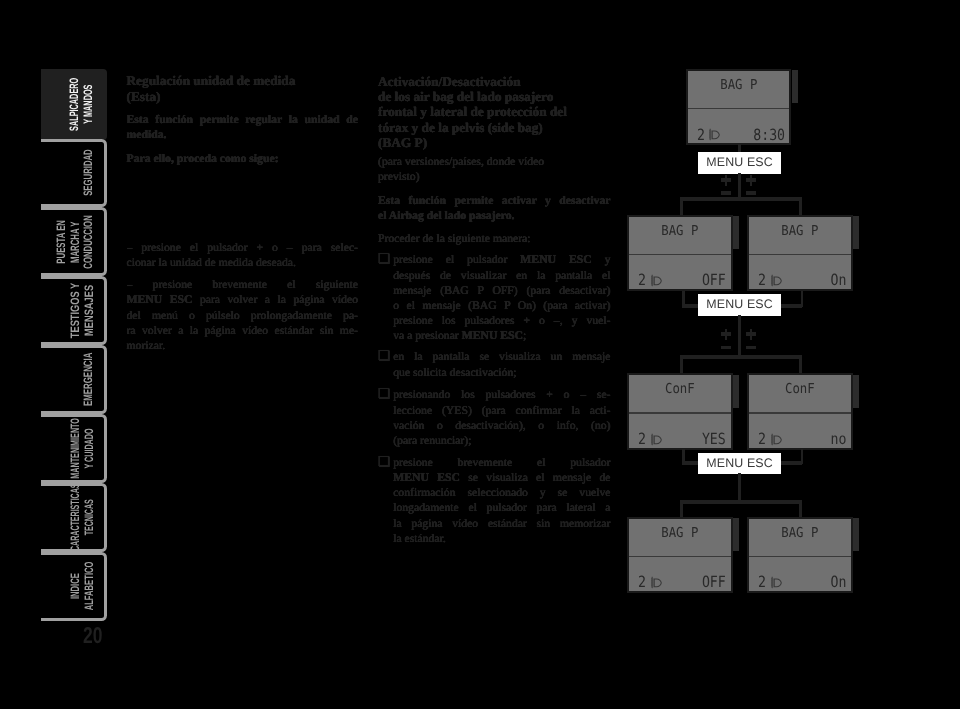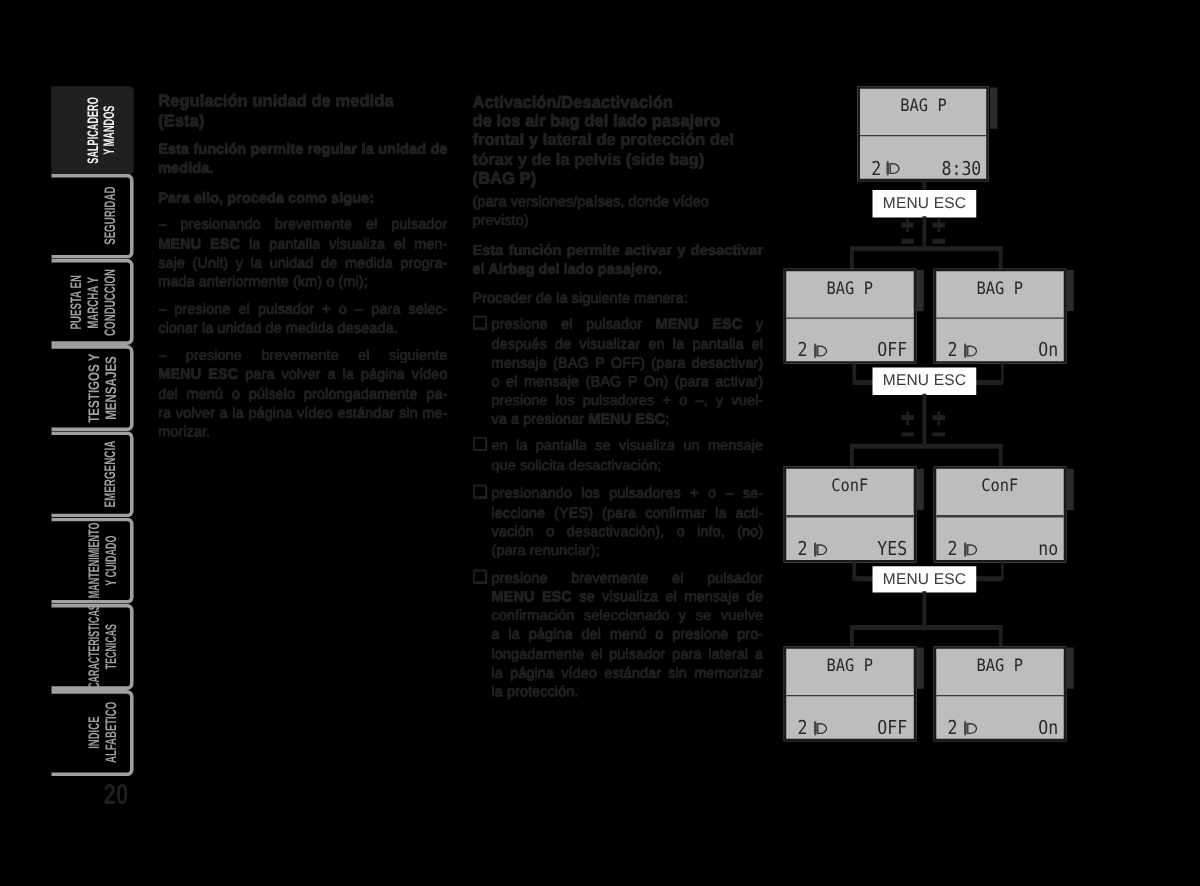--- a/index.html
+++ b/index.html
@@ -19,37 +19,37 @@
       display:flex;align-items:center;justify-content:flex-end;
       padding-right:8.0px;box-sizing:border-box;}
   .vtext{writing-mode:vertical-rl;font-family:"Liberation Sans",sans-serif;
       font-size:12.2px;white-space:pre;font-weight:bold;line-height:13.55px;
       text-align:center;letter-spacing:0;}
   .tab-active .vwrap{padding-right:11.6px;}
   .tab-active .vtext{color:#f4f4f4;}
   .tab .vtext{color:#9da0a3;}
 
   
-  .col{position:absolute;color:#231f20;font-family:Liberation Sans, sans-serif;
+  .col{position:absolute;color:#231f20;font-family:Liberation Serif, serif;
        font-size:11.7px;
        text-shadow:0 0 .75px #231f20, .3px 0 .45px #231f20, -.3px 0 .45px #231f20,
                    0 .25px .45px #231f20, 0 -.25px .45px #231f20;}
   .hd{font-size:13.3px;}
   .blk{position:absolute;left:0;width:100%;}
   .ln{height:15.2px;line-height:15.2px;white-space:nowrap;}
   .ln.j{white-space:normal;text-align:justify;text-align-last:justify;
         overflow:hidden;}
   .ln.b{font-weight:bold;}
   .ind{padding-left:15.2px;}
   .sqm{display:inline-block;width:15.2px;margin-left:-15.2px;font-size:13.6px;
        line-height:0;vertical-align:baseline;}
   .col b{font-weight:bold;}
 
   
-  .lcd{position:absolute;width:105.6px;height:76.5px;background:#c4b5fd;
+  .lcd{position:absolute;width:105.6px;height:76.5px;background:#d946ef;
        border:2px solid #1c1a1a;box-sizing:border-box;}
   .lcdsh{position:absolute;width:6.4px;height:33px;background:#2e2b2b;}
   .dvd{position:absolute;left:0;right:0;top:37px;height:1.6px;background:#3c3838;}
   .t1{position:absolute;left:0;right:0;top:8.2px;text-align:center;color:#2b2828;
        font-family:"DejaVu Sans Mono",monospace;font-size:13.7px;line-height:13.7px;
        letter-spacing:0;transform:scaleX(0.9);}
   .tl{position:absolute;left:9px;top:56.8px;color:#2b2828;transform-origin:0 50%;
       font-family:"DejaVu Sans Mono",monospace;font-size:15.4px;line-height:15.4px;
       transform:scaleX(0.86);}
   .tr{position:absolute;right:4.6px;top:56.8px;color:#2b2828;transform-origin:100% 50%;
@@ -129,26 +129,20 @@
         <div class="ln b hd ">Regulación unidad de medida</div>
         <div class="ln b hd ">(Esta)</div>
       </div>
       <div class="blk" style="top:112.15px">
         <div class="ln b j ">Esta función permite regular la unidad de</div>
         <div class="ln b ">medida.</div>
       </div>
       <div class="blk" style="top:150.55px">
         <div class="ln b ">Para ello, proceda como sigue:</div>
       </div>
-      <div class="blk" style="top:172.35px">
-        <div class="ln j ">– presionando brevemente el pulsador</div>
-        <div class="ln j "><b>MENU ESC</b> la pantalla visualiza el men-</div>
-        <div class="ln j ">saje (Unit) y la unidad de medida progra-</div>
-        <div class="ln ">mada anteriormente (km) o (mi);</div>
-      </div>
       <div class="blk" style="top:239.65px">
         <div class="ln j ">– presione el pulsador + o – para selec-</div>
         <div class="ln ">cionar la unidad de medida deseada.</div>
       </div>
       <div class="blk" style="top:277.15px">
         <div class="ln j ">– presione brevemente el siguiente</div>
         <div class="ln j "><b>MENU ESC</b> para volver a la página vídeo</div>
         <div class="ln j ">del menú o púlselo prolongadamente pa-</div>
         <div class="ln j ">ra volver a la página vídeo estándar sin me-</div>
         <div class="ln ">morizar.</div>
@@ -189,24 +183,23 @@
       <div class="blk" style="top:387.35px">
         <div class="ln j ind"><span class="sqm">❑</span>presionando los pulsadores + o – se-</div>
         <div class="ln j ind">leccione (YES) (para confirmar la acti-</div>
         <div class="ln j ind">vación o desactivación), o info, (no)</div>
         <div class="ln ind">(para renunciar);</div>
       </div>
       <div class="blk" style="top:454.75px">
         <div class="ln j ind"><span class="sqm">❑</span>presione brevemente el pulsador</div>
         <div class="ln j ind"><b>MENU ESC</b> se visualiza el mensaje de</div>
         <div class="ln j ind">confirmación seleccionado y se vuelve</div>
-        <div class="ln j ind">a la página del menú o presione pro-</div>
         <div class="ln j ind">longadamente el pulsador para lateral a</div>
         <div class="ln j ind">la página vídeo estándar sin memorizar</div>
-        <div class="ln ind">la protección.</div>
+        <div class="ln ind">la estándar.</div>
       </div>
     </div>
 
   <div id="diagram">
       <div class="lcd" style="left:685.9px;top:68.8px">
         <div class="t1">BAG P</div>
         <div class="dvd"></div>
         <div class="tl">2</div>
         <svg class="lampicon" width="13.5" height="13" viewBox="0 0 13.5 13">
           <path d="M3.0 0.3 L4.1 1.6 L3.5 2.6 L4.2 3.0 L3.5 4.0 L4.2 4.6 L3.5 5.6 L4.2 6.2 L3.3 7.2 L4.3 8.2 L3.2 9.6 L4.3 11.3 L3.2 12.6 L2.2 11.3 L2.9 10.0 L2.1 9.2 L3.0 8.0 L2.2 7.0 L3.0 5.8 L2.2 4.8 L3.0 3.6 L2.1 2.6 Z" fill="#4a4747"></path>

